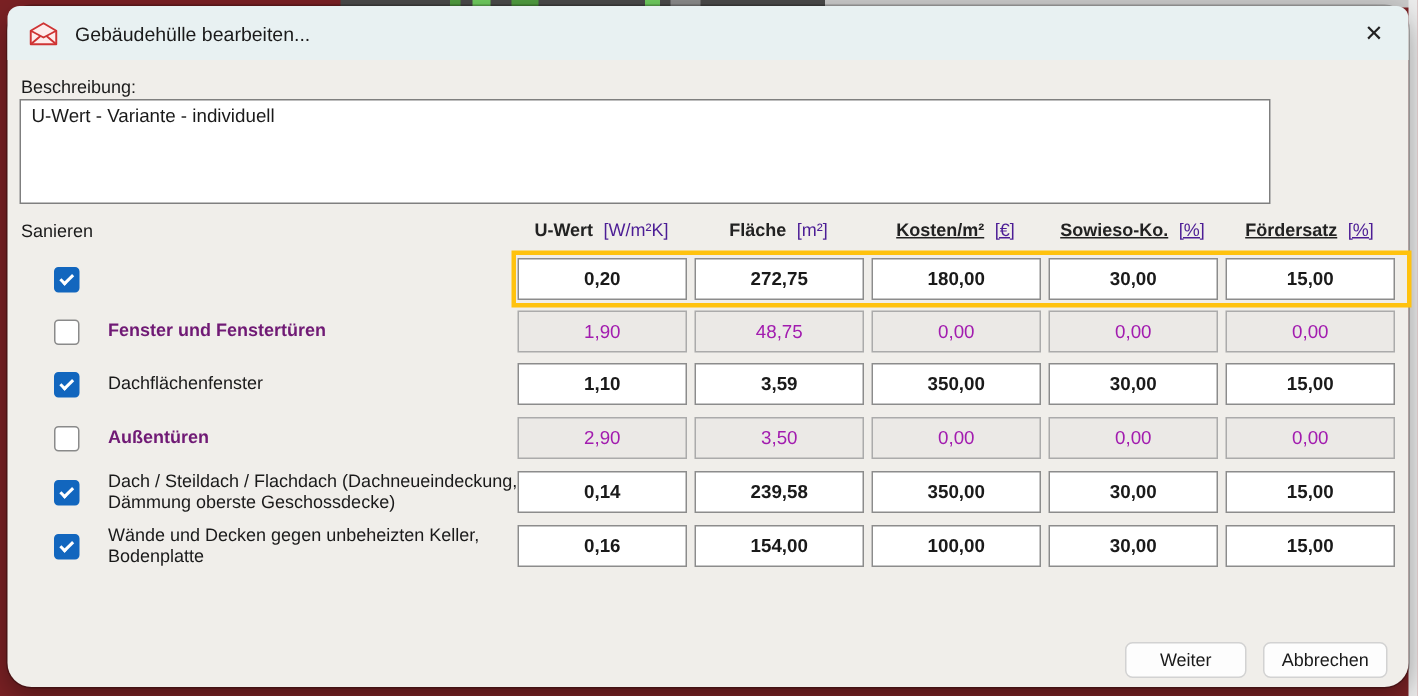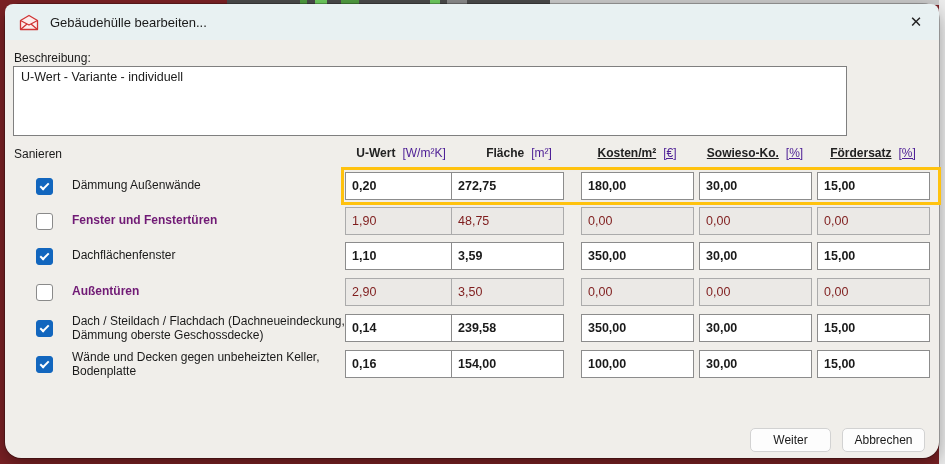--- a/index.html
+++ b/index.html
@@ -48,23 +48,23 @@
               background:#fff; border:1px solid #8a8a8a; border-radius:3px; cursor:pointer; }
   .row.checked .checkbox { background:var(--checkbox,#1266BE); border-color:var(--checkbox,#1266BE); }
   .check-icon { display:none; position:absolute; left:3px; top:4px; width:9px; height:5px;
                 border-left:2px solid #fff; border-bottom:2px solid #fff; transform:rotate(-45deg); }
   .row.checked .check-icon { display:block; }
   .row-label { position:absolute; left:67px; top:50%; transform:translateY(-50%);
                width:278px; font-size:12px; line-height:13.5px; color:#1a1a1a; }
   .row.disabled .row-label { color:#701a75;font-weight:bold; }
   .cell { position:absolute; top:0; height:28px; width:113px;
           background:#fff; border:1px solid #8c8c8c; font-family:inherit;
-          font-size:12.5px; font-weight:700; color:#1a1a1a; padding:0 6px; outline:none; z-index:2; }
-  .row.disabled .cell { background:#ebe9e6; border-color:#ababab; color:#7f1d1d; font-weight:400; }
-  .c1{left:340px;} .c2{left:446px;} .c3{left:576px;} .c4{left:694px;} .c5{left:812px;}
+          font-size:12.5px; font-weight:700; color:#1a1a1a; padding:0 6px; outline:none; z-index:2;text-align:center; }
+  .row.disabled .cell { background:#ebe9e6; border-color:#ababab; color:#a21caf; font-weight:400; }
+  .c1{left:340px;} .c2{left:458px;} .c3{left:576px;} .c4{left:694px;} .c5{left:812px;}
   .r1{top:168px;} .r2{top:203px;} .r3{top:238px;} .r4{top:274px;} .r5{top:310px;} .r6{top:346px;}
 
   .btn { position:absolute; top:424px; height:24px; background:#fdfdfd;
          border:1px solid #d2d2d2; border-radius:5px; font-family:inherit;
          font-size:12px; color:#1a1a1a; cursor:pointer; }
   .btn-weiter { left:745px; width:81px; }
   .btn-abbrechen { left:837px; width:83px; }
 </style>
 </head>
 <body>
@@ -113,21 +113,20 @@
     <div class="col-header ch5 underlined">
       <span class="hname">Fördersatz</span><span class="hunit">[%]</span>
     </div>
 
     <div class="highlight-frame"></div>
 
     <div class="row r1 checked">
       <span class="checkbox">
           <span class="check-icon"></span>
         </span>
-      <span class="row-label">Dämmung Außenwände</span>
       <input class="cell c1" value="0,20" style="">
       <input class="cell c2" value="272,75" style="">
       <input class="cell c3" value="180,00" style="">
       <input class="cell c4" value="30,00" style="">
       <input class="cell c5" value="15,00" style="">
     </div>
 
     <div class="row r2 disabled">
       <span class="checkbox"></span>
       <span class="row-label">Fenster und Fenstertüren</span>

